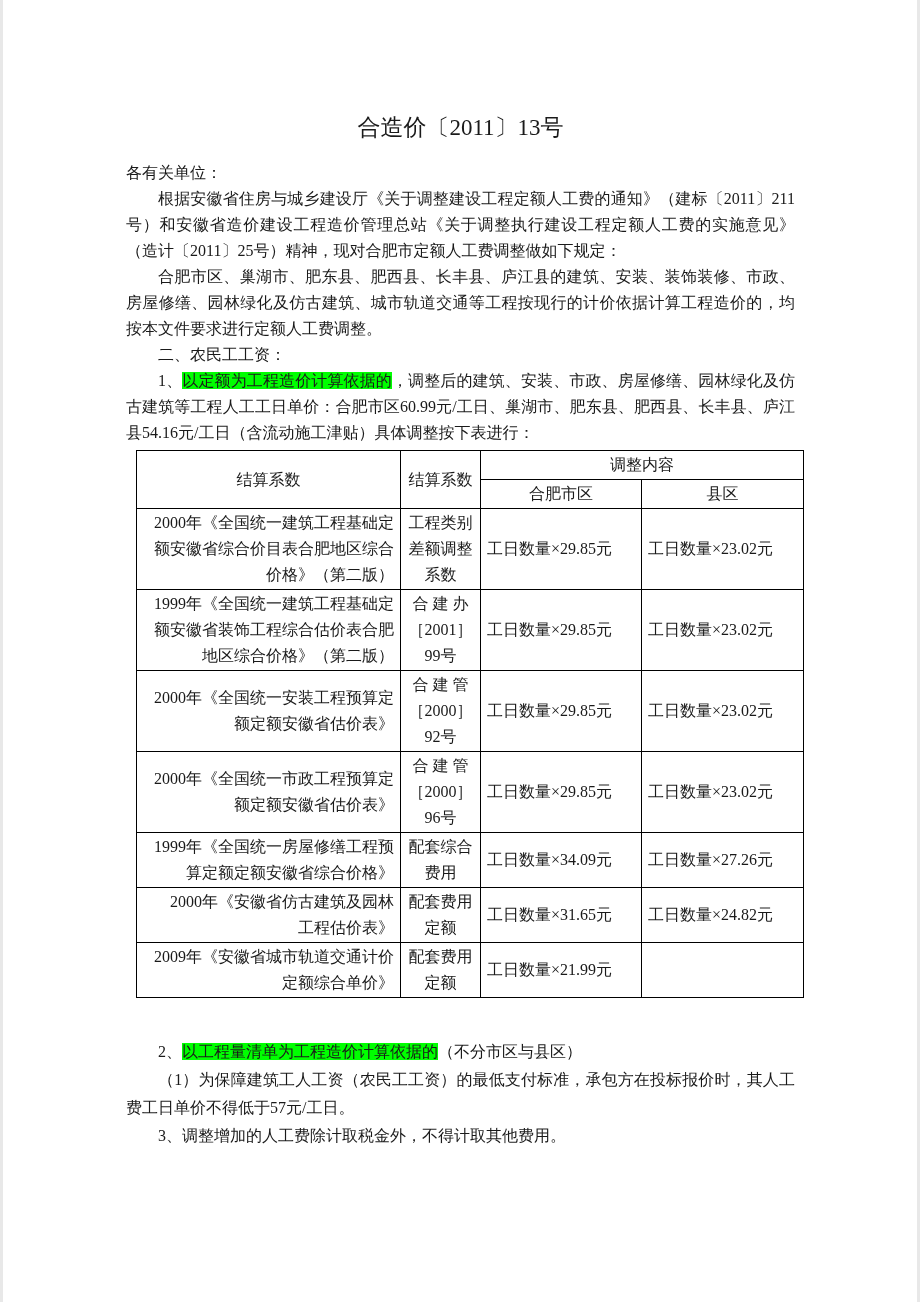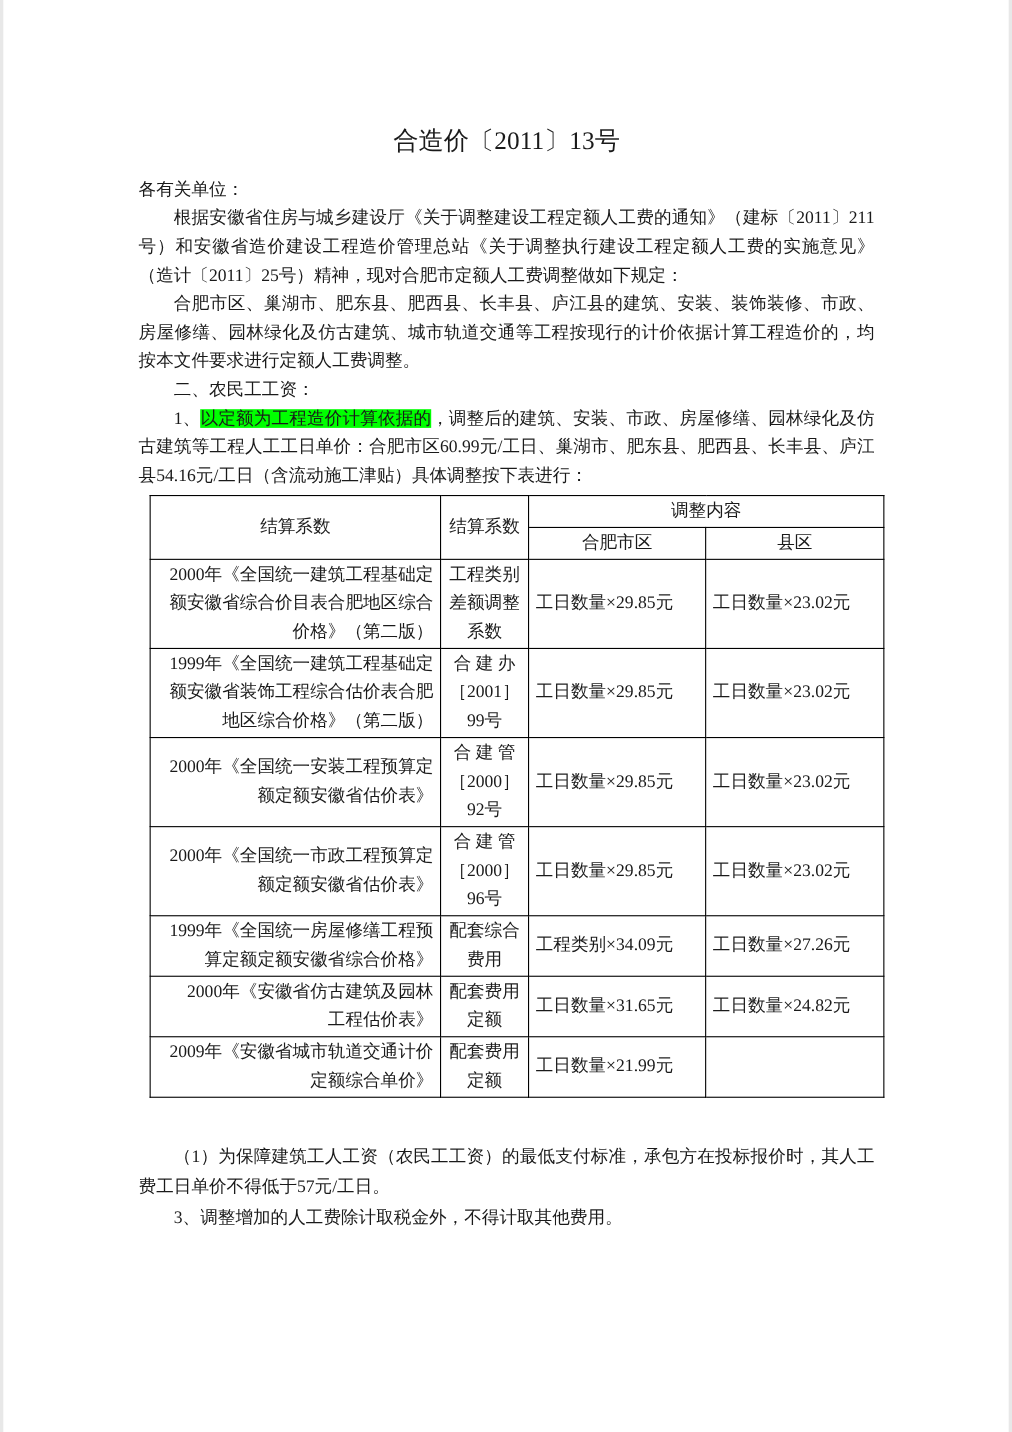--- a/index.html
+++ b/index.html
@@ -123,39 +123,40 @@
             <td class="settlement-coefficient-cell">合 建 管
 ［2000］
 96号</td>
             <td class="hefei-urban-value-cell">工日数量×29.85元</td>
             <td class="county-value-cell">工日数量×23.02元</td>
           </tr>
           <tr>
             <td class="pricing-basis-cell">1999年《全国统一房屋修缮工程预算定额定额安徽省综合价格》</td>
             <td class="settlement-coefficient-cell">配套综合
 费用</td>
-            <td class="hefei-urban-value-cell">工程类别×34.09元</td>
+            <td class="hefei-urban-value-cell">工日数量×34.09元</td>
             <td class="county-value-cell">工日数量×27.26元</td>
           </tr>
           <tr>
             <td class="pricing-basis-cell">2000年《安徽省仿古建筑及园林　工程估价表》</td>
             <td class="settlement-coefficient-cell">配套费用
 定额</td>
             <td class="hefei-urban-value-cell">工日数量×31.65元</td>
             <td class="county-value-cell">工日数量×24.82元</td>
           </tr>
           <tr>
             <td class="pricing-basis-cell">2009年《安徽省城市轨道交通计价定额综合单价》</td>
             <td class="settlement-coefficient-cell">配套费用
 定额</td>
             <td class="hefei-urban-value-cell">工日数量×21.99元</td>
             <td class="county-value-cell"></td>
           </tr>
         </tbody>
     </table>
 
     <div class="bottom-block">
+      <p class="indent"><span>2、</span><span class="hl">以工程量清单为工程造价计算依据的</span><span>（不分市区与县区）</span></p>
       <p class="indent">（1）为保障建筑工人工资（农民工工资）的最低支付标准，承包方在投标报价时，其人工费工日单价不得低于57元/工日。</p>
       <p class="indent">3、调整增加的人工费除计取税金外，不得计取其他费用。</p>
     </div>
 
   </div>
 </div>
 
 </body></html>

